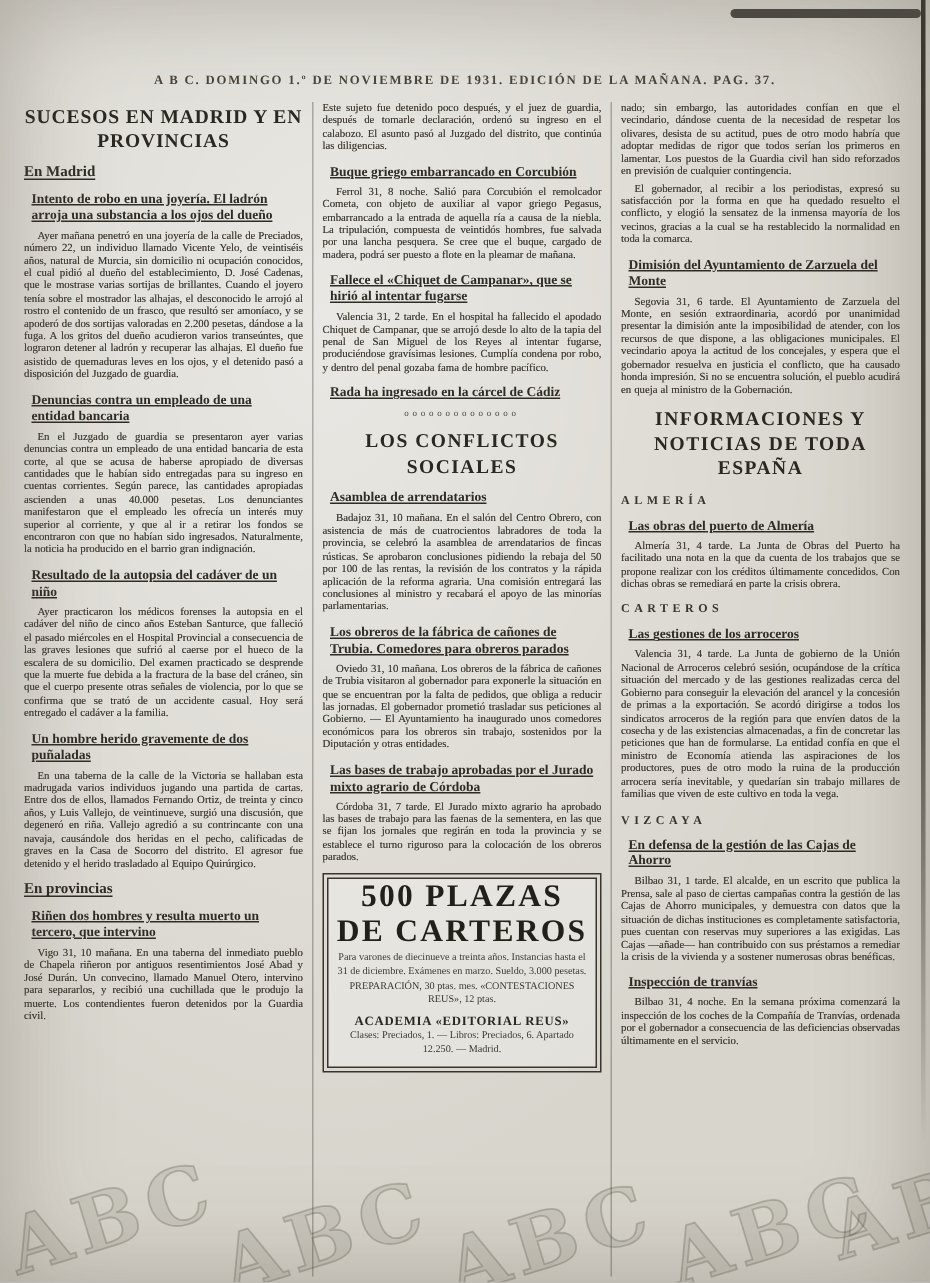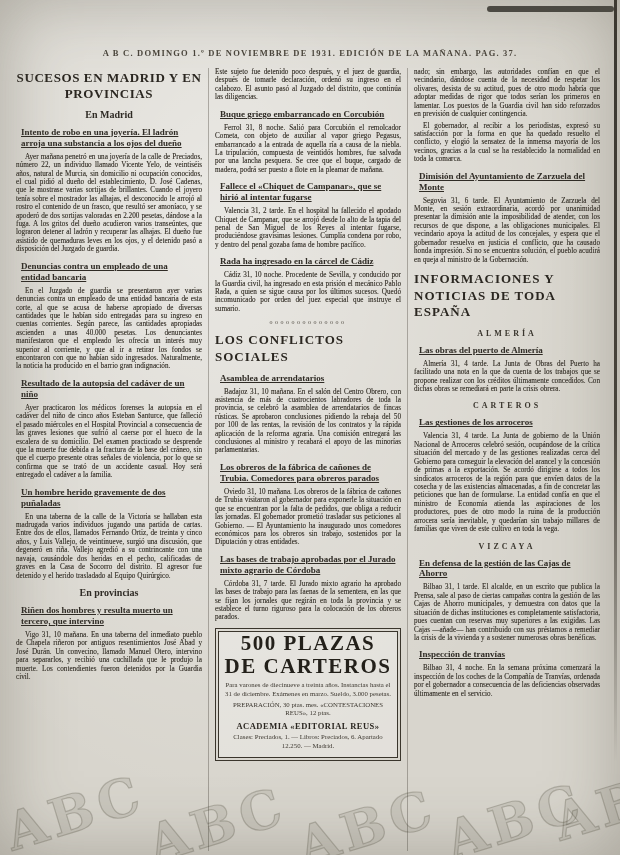--- a/index.html
+++ b/index.html
@@ -17,27 +17,27 @@
     position:absolute;top:48px;left:0;right:0;text-align:center;
     font-size:8.5px;letter-spacing:1.2px;color:#4a453c;font-weight:bold;
     font-variant:small-caps;
   }
   .cols{position:absolute;top:68px;left:10px;right:14px;bottom:4px;display:flex;}
   .col{flex:1 1 0;padding:0 6px;overflow:hidden;min-width:0;}
   .col + .col{border-left:1px solid rgba(60,55,45,.35);}
 
   .it-headline{font-size:13px;font-weight:bold;text-align:center;letter-spacing:.6px;
     line-height:1.22;margin:2px 0 7px;color:#2b2721;}
-  .it-bighead{font-size:13px;font-weight:bold;letter-spacing:1px;
+  .it-bighead{font-size:13px;font-weight:bold;text-align:center;letter-spacing:1px;
     line-height:1.28;margin:7px 0 4px;color:#2b2721;}
-  .it-subhead{font-size:10px;font-weight:bold;text-align:center;margin:7px 0 5px;
-    text-underline-offset:2px;color:#2f2b25;}
+  .it-subhead{font-size:10px;font-weight:bold;margin:7px 0 5px;
+    text-decoration:underline;text-underline-offset:2px;color:#2f2b25;}
   .it-title{font-size:9px;font-weight:bold;line-height:1.22;
     margin:7px 5px 4px;color:#2f2b25;text-decoration:underline;}
-  .it-label{font-size:8px;font-weight:bold;text-align:center;letter-spacing:3px;
+  .it-label{font-size:8px;font-weight:bold;letter-spacing:3px;
     margin:8px 0 2px;color:#3a362e;}
   .it-body,.it-bodycont{font-size:7.2px;line-height:1.17;text-align:justify;
     text-indent:9px;margin:0 0 3px;color:#3d3830;word-spacing:.2px;
     text-shadow:0 0 .4px rgba(50,45,38,.55);hyphens:auto;}
   .it-bodycont{text-indent:0;}
   .it-ornament{text-align:center;font-size:6px;letter-spacing:2.5px;color:#4a453c;margin:6px 0 2px;}
 
   .adbox{border:1px solid #3a352c;outline:1px solid #3a352c;outline-offset:2px;
     margin:9px 3px 0;padding:0 5px 6px;text-align:center;background:rgba(255,255,255,.28);}
   .ad-big{font-size:21px;font-weight:bold;letter-spacing:1.5px;line-height:1.12;color:#23201a;}
@@ -84,21 +84,20 @@
         <div class="it-title">Riñen dos hombres y resulta muerto un tercero, que intervino</div>
         <div class="it-body">Vigo 31, 10 mañana. En una taberna del inmediato pueblo de Chapela riñeron por antiguos resentimientos José Abad y José Durán. Un convecino, llamado Manuel Otero, intervino para separarlos, y recibió una cuchillada que le produjo la muerte. Los contendientes fueron detenidos por la Guardia civil.</div>
       </div>
     <div class="col">
         <div class="it-bodycont">Este sujeto fue detenido poco después, y el juez de guardia, después de tomarle declaración, ordenó su ingreso en el calabozo. El asunto pasó al Juzgado del distrito, que continúa las diligencias.</div>
         <div class="it-title">Buque griego embarrancado en Corcubión</div>
         <div class="it-body">Ferrol 31, 8 noche. Salió para Corcubión el remolcador Cometa, con objeto de auxiliar al vapor griego Pegasus, embarrancado a la entrada de aquella ría a causa de la niebla. La tripulación, compuesta de veintidós hombres, fue salvada por una lancha pesquera. Se cree que el buque, cargado de madera, podrá ser puesto a flote en la pleamar de mañana.</div>
         <div class="it-title">Fallece el «Chiquet de Campanar», que se hirió al intentar fugarse</div>
         <div class="it-body">Valencia 31, 2 tarde. En el hospital ha fallecido el apodado Chiquet de Campanar, que se arrojó desde lo alto de la tapia del penal de San Miguel de los Reyes al intentar fugarse, produciéndose gravísimas lesiones. Cumplía condena por robo, y dentro del penal gozaba fama de hombre pacífico.</div>
         <div class="it-title">Rada ha ingresado en la cárcel de Cádiz</div>
-        <div class="it-body">Cádiz 31, 10 noche. Procedente de Sevilla, y conducido por la Guardia civil, ha ingresado en esta prisión el mecánico Pablo Rada, a quien se sigue causa por los últimos sucesos. Quedó incomunicado por orden del juez especial que instruye el sumario.</div>
         <div class="it-ornament">oooooooooooooo</div>
         <div class="it-bighead">LOS CONFLICTOS SOCIALES</div>
         <div class="it-title">Asamblea de arrendatarios</div>
         <div class="it-body">Badajoz 31, 10 mañana. En el salón del Centro Obrero, con asistencia de más de cuatrocientos labradores de toda la provincia, se celebró la asamblea de arrendatarios de fincas rústicas. Se aprobaron conclusiones pidiendo la rebaja del 50 por 100 de las rentas, la revisión de los contratos y la rápida aplicación de la reforma agraria. Una comisión entregará las conclusiones al ministro y recabará el apoyo de las minorías parlamentarias.</div>
         <div class="it-title">Los obreros de la fábrica de cañones de Trubia. Comedores para obreros parados</div>
         <div class="it-body">Oviedo 31, 10 mañana. Los obreros de la fábrica de cañones de Trubia visitaron al gobernador para exponerle la situación en que se encuentran por la falta de pedidos, que obliga a reducir las jornadas. El gobernador prometió trasladar sus peticiones al Gobierno. — El Ayuntamiento ha inaugurado unos comedores económicos para los obreros sin trabajo, sostenidos por la Diputación y otras entidades.</div>
         <div class="it-title">Las bases de trabajo aprobadas por el Jurado mixto agrario de Córdoba</div>
         <div class="it-body">Córdoba 31, 7 tarde. El Jurado mixto agrario ha aprobado las bases de trabajo para las faenas de la sementera, en las que se fijan los jornales que regirán en toda la provincia y se establece el turno riguroso para la colocación de los obreros parados.</div>
         <div class="adbox">
           <div class="ad-big">500 PLAZAS</div>

